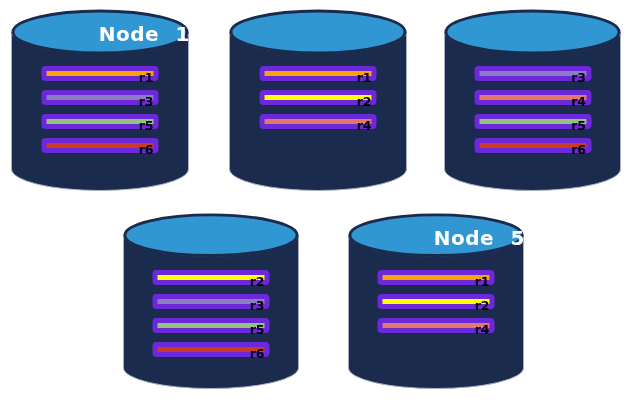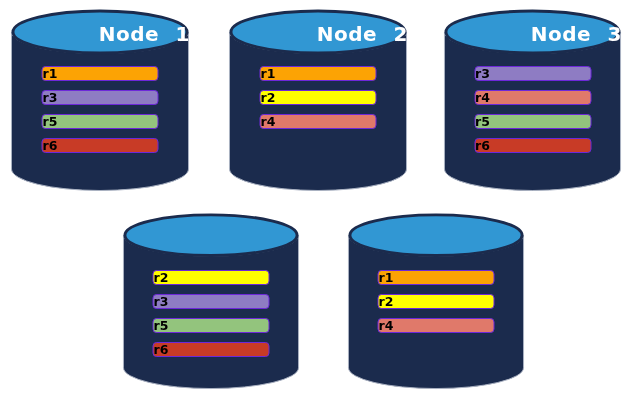--- a/index.html
+++ b/index.html
@@ -53,25 +53,25 @@
     transform: translateX(-50%);
     width: 117px;
     display: flex;
     flex-direction: column;
     gap: 9px;
   }
   .bar {
     box-sizing: border-box;
     height: 15px;
     border-radius: 4px;
-    border: 1px solid #6d28d9;
+    border: 5px solid #6d28d9;
     color: var(--bar-text-color, #000000);
     font-size: 12.5px;
     font-weight: 700;
-    text-align: left;
+    text-align: right;
     line-height: 13px;
   }
 </style>
 </head>
 <body>
 
 <div id="canvas">
 
   <div class="node n1">
     <svg class="cyl" viewBox="0 0 183 184" preserveAspectRatio="none">
@@ -85,34 +85,32 @@
       <div class="bar" style="background: rgb(147, 196, 125);">r5</div>
       <div class="bar" style="background: rgb(200, 59, 38);">r6</div>
     </div>
   </div>
 
   <div class="node n2">
     <svg class="cyl" viewBox="0 0 183 184" preserveAspectRatio="none">
       <path class="cyl-body" d="M1.5 24 L1.5 161 A90 21.5 0 0 0 181.5 161 L181.5 24 A90 21.5 0 0 1 1.5 24 Z"></path>
       <ellipse class="cyl-top" cx="91.5" cy="24" rx="88.5" ry="21"></ellipse>
     </svg>
-    <div class="node-title">Node 2</div>
     <div class="bars">
       <div class="bar" style="background: rgb(252, 163, 4);">r1</div>
       <div class="bar" style="background: rgb(255, 255, 0);">r2</div>
       <div class="bar" style="background: rgb(224, 121, 106);">r4</div>
     </div>
   </div>
 
   <div class="node n3">
     <svg class="cyl" viewBox="0 0 183 184" preserveAspectRatio="none">
       <path class="cyl-body" d="M1.5 24 L1.5 161 A90 21.5 0 0 0 181.5 161 L181.5 24 A90 21.5 0 0 1 1.5 24 Z"></path>
       <ellipse class="cyl-top" cx="91.5" cy="24" rx="88.5" ry="21"></ellipse>
     </svg>
-    <div class="node-title">Node 3</div>
     <div class="bars">
       <div class="bar" style="background: rgb(142, 124, 195);">r3</div>
       <div class="bar" style="background: rgb(224, 121, 106);">r4</div>
       <div class="bar" style="background: rgb(147, 196, 125);">r5</div>
       <div class="bar" style="background: rgb(200, 59, 38);">r6</div>
     </div>
   </div>
 
   <div class="node n4">
     <svg class="cyl" viewBox="0 0 183 184" preserveAspectRatio="none">
@@ -125,20 +123,21 @@
       <div class="bar" style="background: rgb(147, 196, 125);">r5</div>
       <div class="bar" style="background: rgb(200, 59, 38);">r6</div>
     </div>
   </div>
 
   <div class="node n5">
     <svg class="cyl" viewBox="0 0 183 184" preserveAspectRatio="none">
       <path class="cyl-body" d="M1.5 24 L1.5 161 A90 21.5 0 0 0 181.5 161 L181.5 24 A90 21.5 0 0 1 1.5 24 Z"></path>
       <ellipse class="cyl-top" cx="91.5" cy="24" rx="88.5" ry="21"></ellipse>
     </svg>
+    <div class="node-title">Node 5</div>
     <div class="bars">
       <div class="bar" style="background: rgb(252, 163, 4);">r1</div>
       <div class="bar" style="background: rgb(255, 255, 0);">r2</div>
       <div class="bar" style="background: rgb(224, 121, 106);">r4</div>
     </div>
   </div>
 
 </div>
 
 </body></html>

